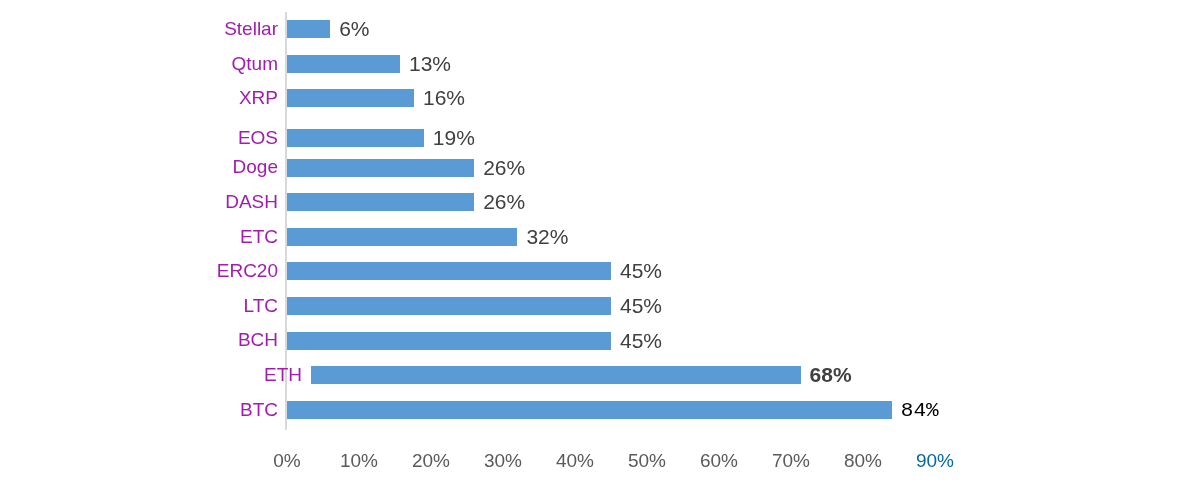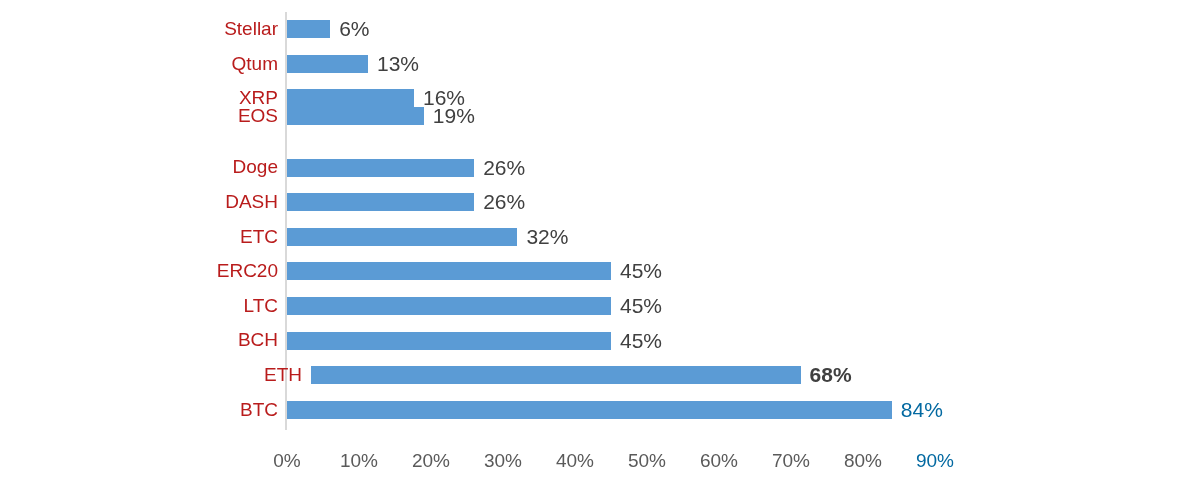--- a/index.html
+++ b/index.html
@@ -48,21 +48,21 @@
     width: 1184px;
   }
 
   .cat-label {
     position: absolute;
     right: 906px;            
     top: 0;
     height: 34.6px;
     line-height: 34.6px;
     font-size: 19px;
-    color: #b91c1c;
+    color: #a21caf;
     white-space: nowrap;
     text-align: right;
   }
 
   .bar-wrap {
     position: absolute;
     left: 287px;
     top: 8.3px;
     height: 18px;
   }
@@ -112,33 +112,33 @@
     <div id="bars-container">
         <div class="bar-row" style="top: 12px;">
           <div class="cat-label">Stellar</div>
           <div class="bar-wrap" style="width: 43.2px;">
             <div class="bar" style="width: 100%; background: rgb(91, 155, 213);"></div>
             <div class="bar-value" style="color: rgb(64, 64, 64);">6%</div>
           </div>
         </div>
         <div class="bar-row" style="top: 46.6px;">
           <div class="cat-label">Qtum</div>
-          <div class="bar-wrap" style="width: 81px;">
+          <div class="bar-wrap" style="width: 113px;">
             <div class="bar" style="width: 100%; background: rgb(91, 155, 213);"></div>
             <div class="bar-value" style="color: rgb(64, 64, 64);">13%</div>
           </div>
         </div>
         <div class="bar-row" style="top: 81.2px;">
           <div class="cat-label">XRP</div>
           <div class="bar-wrap" style="width: 127px;">
             <div class="bar" style="width: 100%; background: rgb(91, 155, 213);"></div>
             <div class="bar-value" style="color: rgb(64, 64, 64);">16%</div>
           </div>
         </div>
-        <div class="bar-row" style="top: 99px; text-decoration: underline;">
+        <div class="bar-row" style="top: 121px; text-decoration: underline;">
           <div class="cat-label">EOS</div>
           <div class="bar-wrap" style="width: 136.8px;">
             <div class="bar" style="width: 100%; background: rgb(91, 155, 213);"></div>
             <div class="bar-value" style="color: rgb(64, 64, 64);">19%</div>
           </div>
         </div>
         <div class="bar-row" style="top: 150.4px;">
           <div class="cat-label">Doge</div>
           <div class="bar-wrap" style="width: 187.2px;">
             <div class="bar" style="width: 100%; background: rgb(91, 155, 213);"></div>
@@ -184,21 +184,21 @@
           <div class="cat-label">ETH</div>
           <div class="bar-wrap" style="width: 489.6px;">
             <div class="bar" style="width: 100%; background: rgb(91, 155, 213);"></div>
             <div class="bar-value" style="color: rgb(64, 64, 64); font-weight: bold;">68%</div>
           </div>
         </div>
         <div class="bar-row" style="top: 392.6px;">
           <div class="cat-label">BTC</div>
           <div class="bar-wrap" style="width: 604.8px;">
             <div class="bar" style="width: 100%; background: rgb(91, 155, 213);"></div>
-            <div class="bar-value" style="color: #0369a1;">84%</div>
+            <div class="bar-value" style="color: #000000; font-family: Liberation Mono, monospace;">84%</div>
           </div>
         </div>
       </div>
   </div>
 
   <div id="value-axis">
       <div class="tick-label" style="left: 287px; color: rgb(90, 90, 90);">0%</div>
       <div class="tick-label" style="left: 359px; color: rgb(90, 90, 90);">10%</div>
       <div class="tick-label" style="left: 431px; color: rgb(90, 90, 90);">20%</div>
       <div class="tick-label" style="left: 503px; color: rgb(90, 90, 90);">30%</div>

